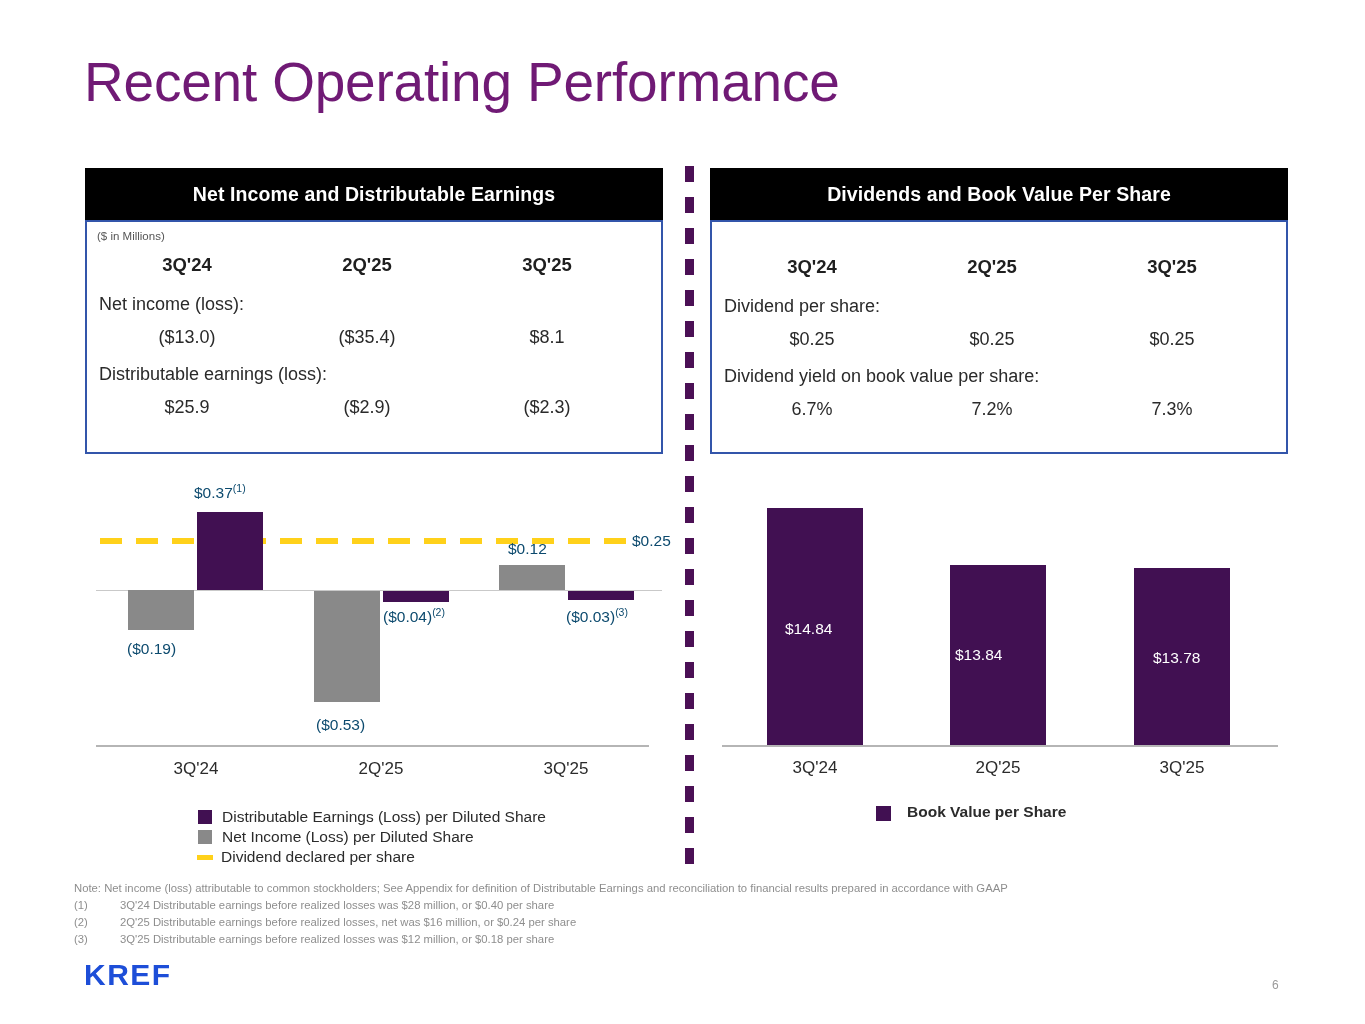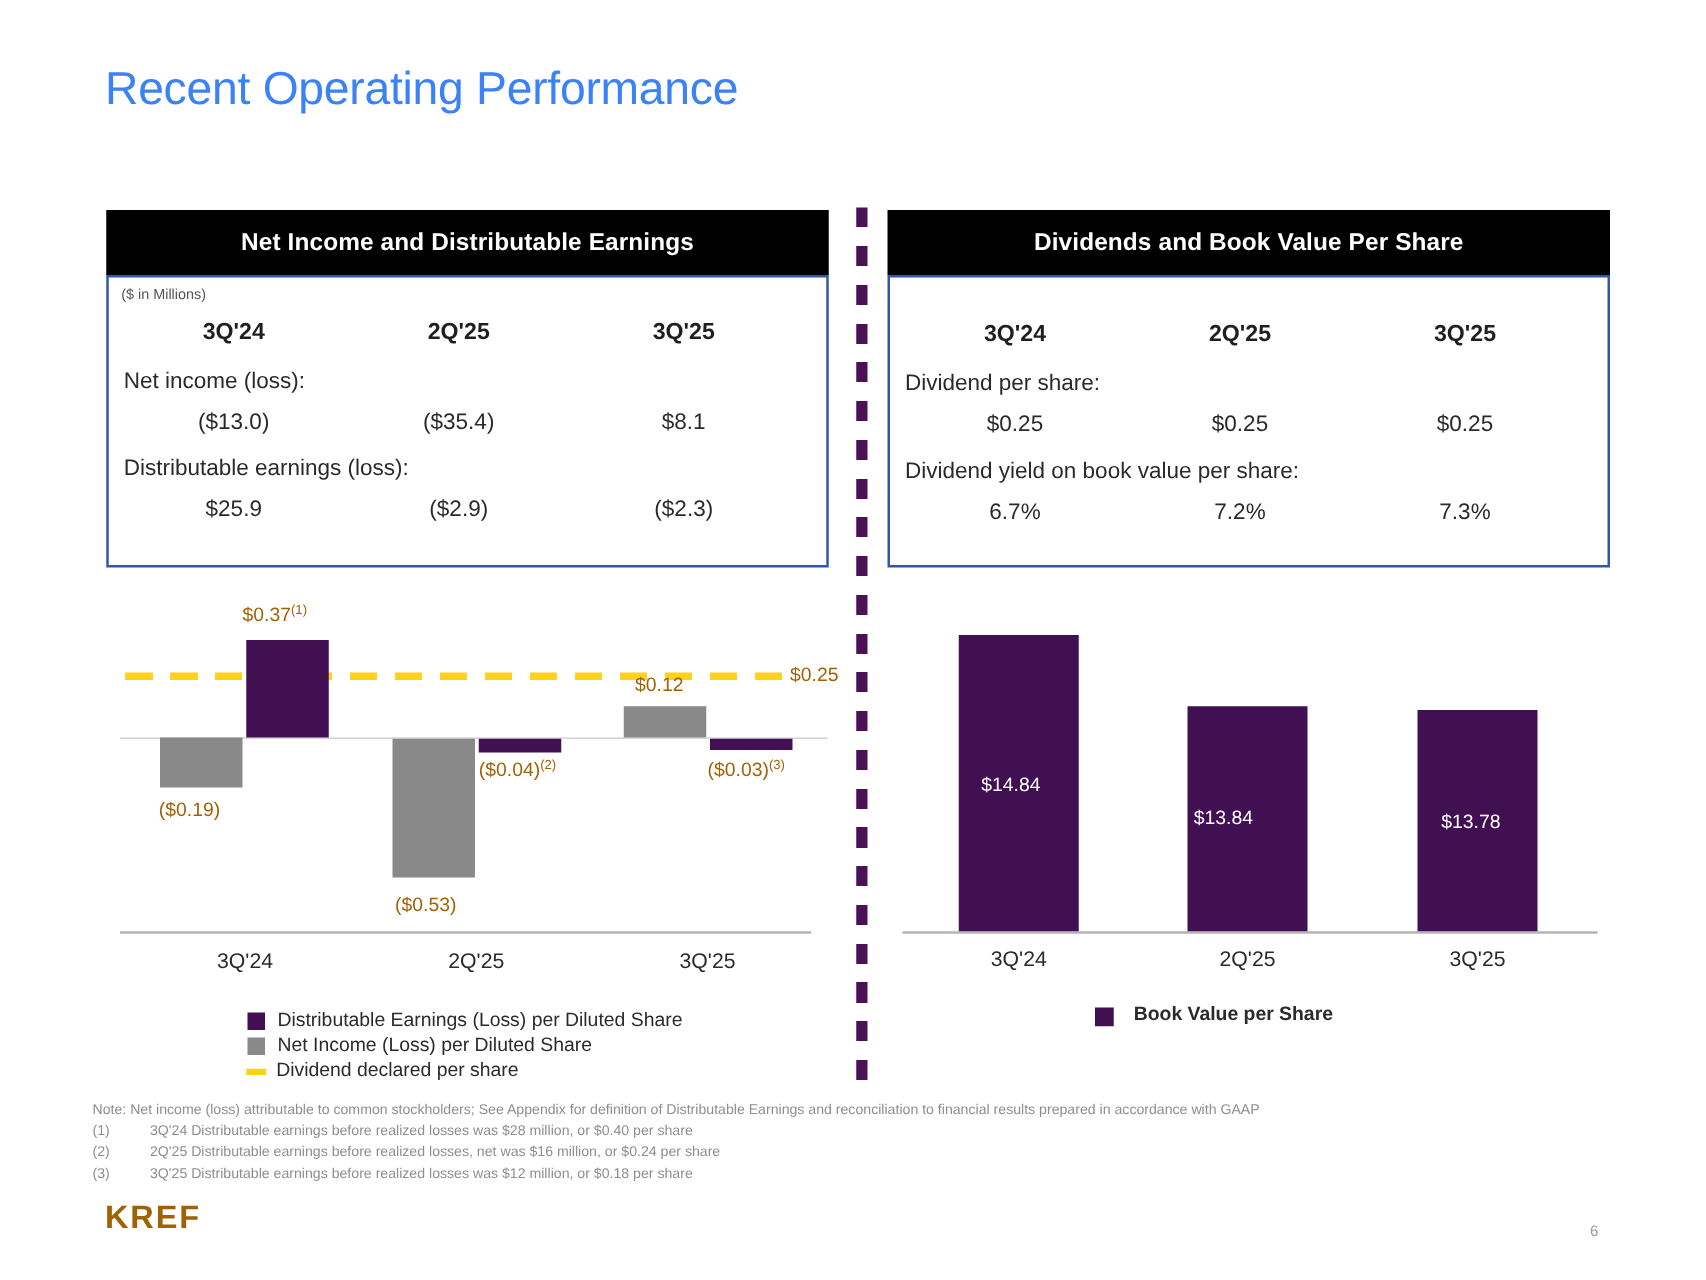--- a/index.html
+++ b/index.html
@@ -11,23 +11,23 @@
     font-family: "Liberation Sans", sans-serif;
     color: #3a3a3a;
     overflow: hidden;
   }
   .slide { position: relative; width: 1365px; height: 1024px; }
 
   
   .slide-title {
     position: absolute;
     left: 84px; top: 50px;
-    font-size: 37px;
+    font-size: 55px;
     font-weight: 400;
-    color: #3b82f6;
+    color: #701a75;
     letter-spacing: -0.2px;
     white-space: nowrap;
   }
 
   
   .panel { position: absolute; }
   .panel-left  { left: 85px;  top: 168px; width: 578px; }
   .panel-right { left: 710px; top: 168px; width: 578px; }
 
   .panel-header {
@@ -120,21 +120,21 @@
     height: 6px;
     background: repeating-linear-gradient(
       to right,
       #FFD11A 0px, #FFD11A 22px,
       rgba(255,255,255,0) 22px, rgba(255,255,255,0) 36px);
   }
 
   .dlabel {
     position: absolute;
     font-size: 15.5px;
-    color: #a16207;
+    color: #0c4a6e;
     white-space: nowrap;
   }
   .dlabel sup { font-size: 10.5px; vertical-align: super; }
 
   .bar-inner-label {
     position: absolute;
     color: #ffffff;
     font-size: 15.5px;
     white-space: nowrap;
   }
@@ -193,23 +193,23 @@
     line-height: 17px;
     display: flex;
     white-space: nowrap;
   }
   .fn-marker { width: 46px; flex: 0 0 46px; }
 
   
   .logo {
     position: absolute;
     left: 84px; top: 958px;
-    font-size: 26px;
+    font-size: 30px;
     font-weight: bold;
-    color: #a16207;
+    color: #1d4ed8;
     letter-spacing: 1.5px;
     font-family: "Liberation Sans", sans-serif;
   }
   .page-num {
     position: absolute;
     left: 1272px; top: 978px;
     font-size: 12px;
     color: #9a9a9a;
   }
 </style>

